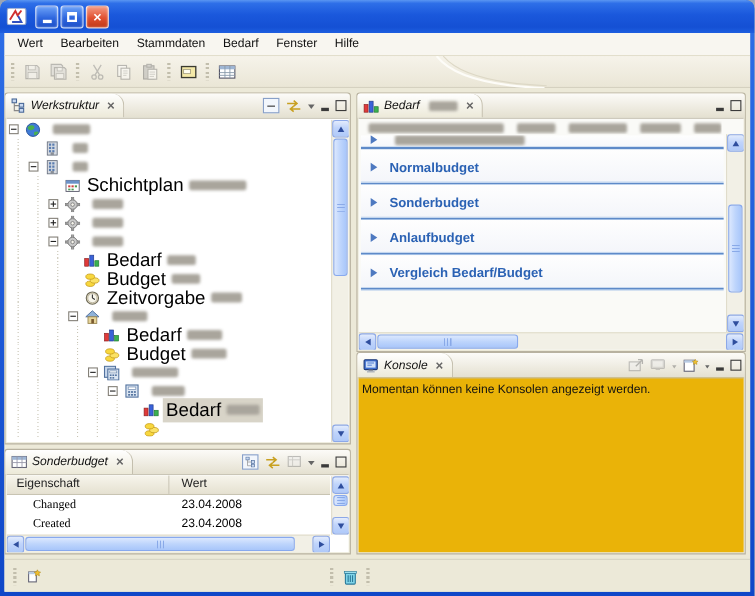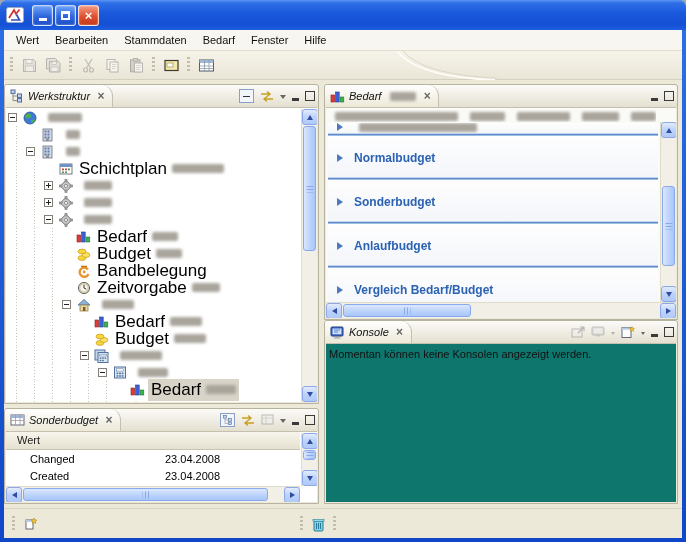--- a/index.html
+++ b/index.html
@@ -79,39 +79,39 @@
   .vthumb::after{content:'';position:absolute;left:50%;top:50%;width:7px;height:7px;transform:translate(-50%,-50%);
     background:repeating-linear-gradient(180deg,#89A9E8 0 1px,transparent 1px 3px);}
   .hthumb{position:absolute;top:1px;bottom:1px;background:linear-gradient(180deg,#DCE8FE,#BED5FC 50%,#A8C6FA);
     border:1px solid #88A9EE;border-radius:3px;}
   .hthumb::after{content:'';position:absolute;left:50%;top:50%;width:7px;height:7px;transform:translate(-50%,-50%);
     background:repeating-linear-gradient(90deg,#89A9E8 0 1px,transparent 1px 3px);}
   
   .edbody{background:#FAFAF7;}
   .crumb{position:absolute;left:4px;top:2px;right:20px;height:12px;display:flex;align-items:center;gap:7px;overflow:hidden;}
   .secwrap{position:absolute;left:2px;top:15px;right:18px;bottom:16px;overflow:hidden;}
-  .sec{position:relative;height:44px;display:flex;align-items:center;padding-left:9px;
+  .sec{position:relative;height:32px;display:flex;align-items:center;padding-left:9px;
     background:linear-gradient(180deg,#FEFEFE,#F3F5FA);}
   .sec::after{content:'';position:absolute;left:0;right:0;bottom:0;height:3px;
     background:linear-gradient(180deg,#C3D6EE 0 1px,#5E8AC8 1px 2px,#9FBDE4 2px 3px);}
   .sec.partial{height:13px;align-items:flex-start;}
   .sarr{width:0;height:0;border:4px solid transparent;border-left:6px solid #4E79C0;margin-right:7px;flex:0 0 auto;}
   .slabel{font-size:12px;font-weight:bold;color:#2B62B4;white-space:nowrap;}
   .sec.focused .slabel{outline:1px dotted #44639A;outline-offset:1px;}
   
   .ptable{position:absolute;left:0;top:0;right:17px;height:56px;overflow:hidden;background:#FFF;}
   .pt-head{display:flex;height:18px;background:linear-gradient(180deg,#F7F5EC,#E5E1D1);border-bottom:1px solid #C8C4B2;
     font-size:11px;color:#222;}
   .pt-h1{flex:0 0 148px;padding:2px 0 0 9px;border-right:1px solid #CCC8B8;}
   .pt-h2{padding:2px 0 0 11px;}
   .pt-row{display:flex;height:17px;font-size:11px;background:#FFF;align-items:center;}
-  .pt-c1{flex:0 0 148px;padding-left:24px;}
+  .pt-c1{flex:0 0 148px;padding-left:24px;font-family:Liberation Serif, serif;}
   .pt-c2{padding-left:11px;}
   
-  .kbody{background:#0f766e;}
+  .kbody{background:#eab308;}
   .kmsg{font-size:11px;color:#111;padding:4px 2px 3px 3px;}
   
   .status{position:absolute;left:0;right:0;bottom:0;height:30px;background:#ECE9D8;border-top:1px solid #D8D4C4;
     display:flex;align-items:center;padding:0 4px;}
   .heapwrap{position:absolute;left:292px;top:4px;display:flex;align-items:center;}
   .heap{width:96px;height:21px;background:#FDFDEF;border:1px solid;border-color:#8A8674 #FFF #FFF #8A8674;
     font-size:11px;display:flex;align-items:center;justify-content:center;color:#111;}
   .gcbtn{width:22px;height:22px;display:flex;align-items:center;justify-content:center;}
 </style>
 </head>
@@ -432,36 +432,20 @@
                 <span class="ticon">
                   <svg width="14" height="14">
                     <ellipse cx="5" cy="11" rx="4" ry="2.4" fill="#F8D73E" stroke="#C49B1A" stroke-width=".7"></ellipse>
                     <ellipse cx="9" cy="8" rx="4" ry="2.4" fill="#FBE265" stroke="#C49B1A" stroke-width=".7"></ellipse>
                     <ellipse cx="5" cy="4.5" rx="4" ry="2.4" fill="#F8D73E" stroke="#C49B1A" stroke-width=".7"></ellipse>
                   </svg>
                 </span>
                 <span class="tsel">
                   <span>Budget</span>
                   <span class="blur" style="width: 26px;"></span>
-                </span>
-              </div>
-              <div class="trow">
-                <span class="ind"></span>
-                <span class="ind"></span>
-                <span class="ind"></span>
-                <span class="tglc"></span>
-                <span class="ticon">
-                  <svg width="14" height="14">
-                    <path d="M11 5.5 A4.6 4.6 0 1 0 11.5 10" fill="none" stroke="#E8952F" stroke-width="2.4"></path>
-                    <path d="M4 2.5 h6" stroke="#C87820" stroke-width="1.6"></path>
-                    <circle cx="7.2" cy="8" r="1.4" fill="#E8952F"></circle>
-                  </svg>
-                </span>
-                <span class="tsel">
-                  <span>Bandbelegung</span>
                 </span>
               </div>
               <div class="trow">
                 <span class="ind"></span>
                 <span class="ind"></span>
                 <span class="ind"></span>
                 <span class="tglc"></span>
                 <span class="ticon">
                   <svg width="14" height="14">
                     <circle cx="7" cy="7" r="5.6" fill="#E9E2C8" stroke="#6E6A58" stroke-width="1"></circle>
@@ -663,20 +647,21 @@
                 </svg>
             </span>
             <span class="mi mi-dd"></span>
             <span class="mi mi-min"></span>
             <span class="mi mi-max"></span>
           </span>
         </div>
         <div class="pbody">
           <div class="ptable">
             <div class="pt-head">
+              <span class="pt-h1">Eigenschaft</span>
               <span class="pt-h2">Wert</span>
             </div>
             <div id="prop-rows">
                 <div class="pt-row">
                   <span class="pt-c1">Changed</span>
                   <span class="pt-c2">23.04.2008</span>
                 </div>
                 <div class="pt-row">
                   <span class="pt-c1">Created</span>
                   <span class="pt-c2">23.04.2008</span>

